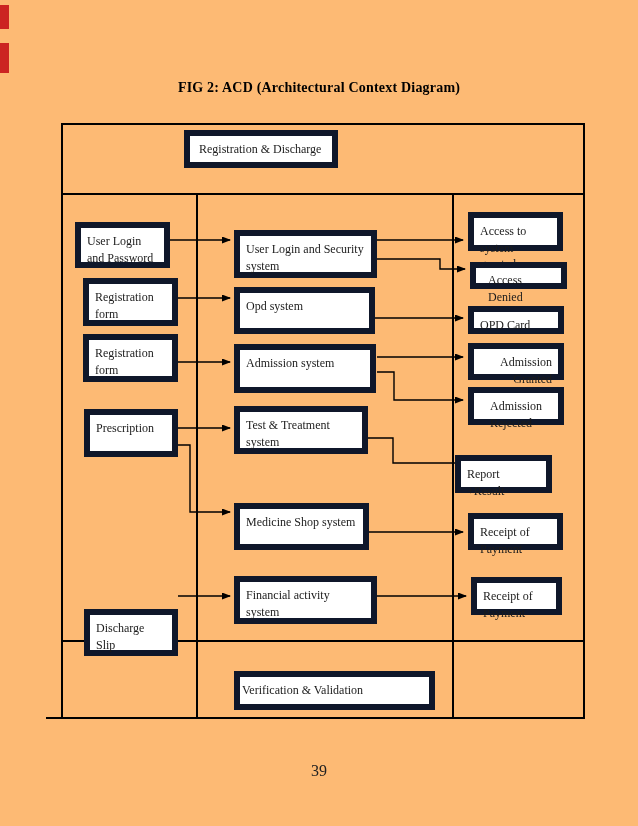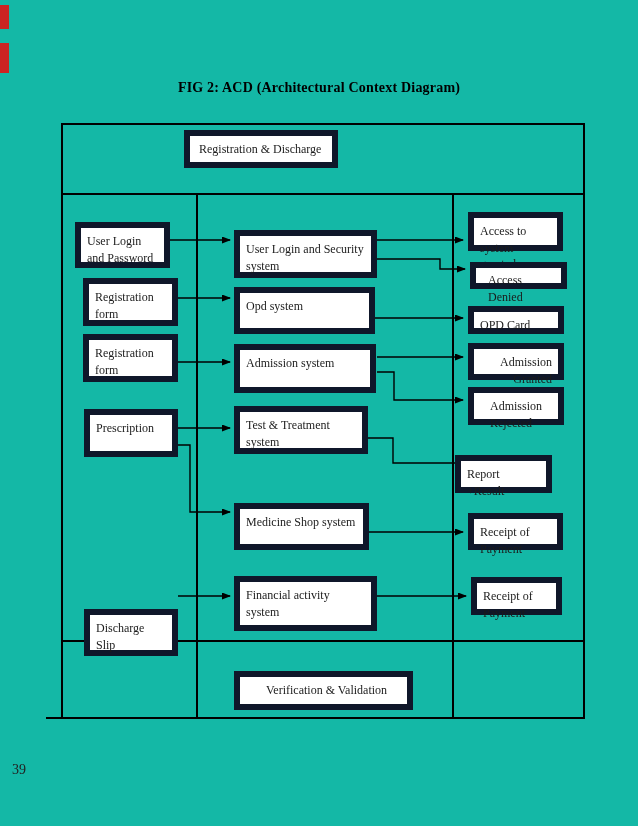--- a/index.html
+++ b/index.html
@@ -1,35 +1,35 @@
 <!DOCTYPE html>
 <html><head>
 <meta charset="utf-8">
 <style>
   html,body{margin:0;padding:0;background:#ffffff;}
   .page{
-    position:relative;width:638px;height:826px;background:#14b8a6;
+    position:relative;width:638px;height:826px;background:#fdba74;
     font-family:"Liberation Serif","DejaVu Serif",serif;color:#1b1b1b;overflow:hidden;
   }
   .abs{position:absolute;box-sizing:border-box;}
   .title{
     left:0;right:0;top:80px;text-align:center;
     font-size:14px;font-weight:bold;letter-spacing:.2px;color:#000;
   }
   .frame{
     left:61px;top:123px;width:524px;height:595px;
     border:2px solid #000;border-bottom:none;background:transparent;
   }
   .hline,.vline{background:#000;}
   .box{
     border:6px solid #0f172a;background:#fff;
     font-size:12px;line-height:1.38;padding:5px 6px;color:#1b1b1b;
   }
   .box.pad-lg{padding-left:12px;padding-top:4px;}
-  .pageno{left:12px;right:0;top:762px;font-size:14px;color:#222;}
+  .pageno{left:0;right:0;top:762px;text-align:center;font-size:16px;color:#222;}
   .redmark{background:#cc2422;}
   svg.wires{position:absolute;left:0;top:0;pointer-events:none;}
   svg.wires polyline{fill:none;stroke:#000;stroke-width:1.4;}
 </style>
 </head>
 <body>
 
 <div class="page">
 
   <div class="abs redmark" style="left:0;top:5px;width:9px;height:24px;"></div>
@@ -72,28 +72,28 @@
   <div class="abs box" style="left:83px;top:278px;width:95px;height:48px;">Registration form</div>
   <div class="abs box" style="left:83px;top:334px;width:95px;height:48px;">Registration form</div>
   <div class="abs box" style="left:84px;top:409px;width:94px;height:48px;">Prescription</div>
   <div class="abs box" style="left:84px;top:578px;width:94px;height:47px;margin-top:31px;">Discharge Slip</div>
 
   <div class="abs box" style="left:234px;top:230px;width:143px;height:48px;">User Login and Security system</div>
   <div class="abs box" style="left:234px;top:287px;width:141px;height:47px;">Opd system</div>
   <div class="abs box" style="left:234px;top:344px;width:142px;height:49px;">Admission system</div>
   <div class="abs box" style="left:234px;top:406px;width:134px;height:48px;">Test &amp; Treatment system</div>
   <div class="abs box" style="left:234px;top:503px;width:135px;height:47px;">Medicine Shop system</div>
-  <div class="abs box" style="left:234px;top:576px;width:143px;height:55px;">Financial activity system</div>
+  <div class="abs box" style="left:234px;top:576px;width:143px;height:48px;">Financial activity system</div>
 
   <div class="abs box" style="left:468px;top:212px;width:95px;height:39px;">Access to system granted</div>
   <div class="abs box pad-lg" style="left:470px;top:262px;width:97px;height:27px;">Access Denied</div>
   <div class="abs box" style="left:468px;top:306px;width:96px;height:28px;">OPD Card</div>
   <div class="abs box" style="left:468px;top:343px;width:96px;height:37px;text-align:right;">Admission Granted</div>
   <div class="abs box" style="left:468px;top:387px;width:96px;height:38px;padding-left:16px;">Admission Rejected</div>
   <div class="abs box" style="left:455px;top:455px;width:97px;height:38px;">Report +Result</div>
   <div class="abs box" style="left:468px;top:513px;width:95px;height:37px;">Receipt of Payment</div>
   <div class="abs box" style="left:471px;top:577px;width:91px;height:38px;">Receipt of Payment</div>
 
-  <div class="abs box" style="left:234px;top:671px;width:179px;height:39px;padding-left:26px;">Verification &amp; Validation</div>
+  <div class="abs box" style="left:234px;top:671px;width:201px;height:39px;padding-left:2px;">Verification &amp; Validation</div>
 
   <div class="abs pageno">39</div>
 
 </div>
 
 </body></html>

